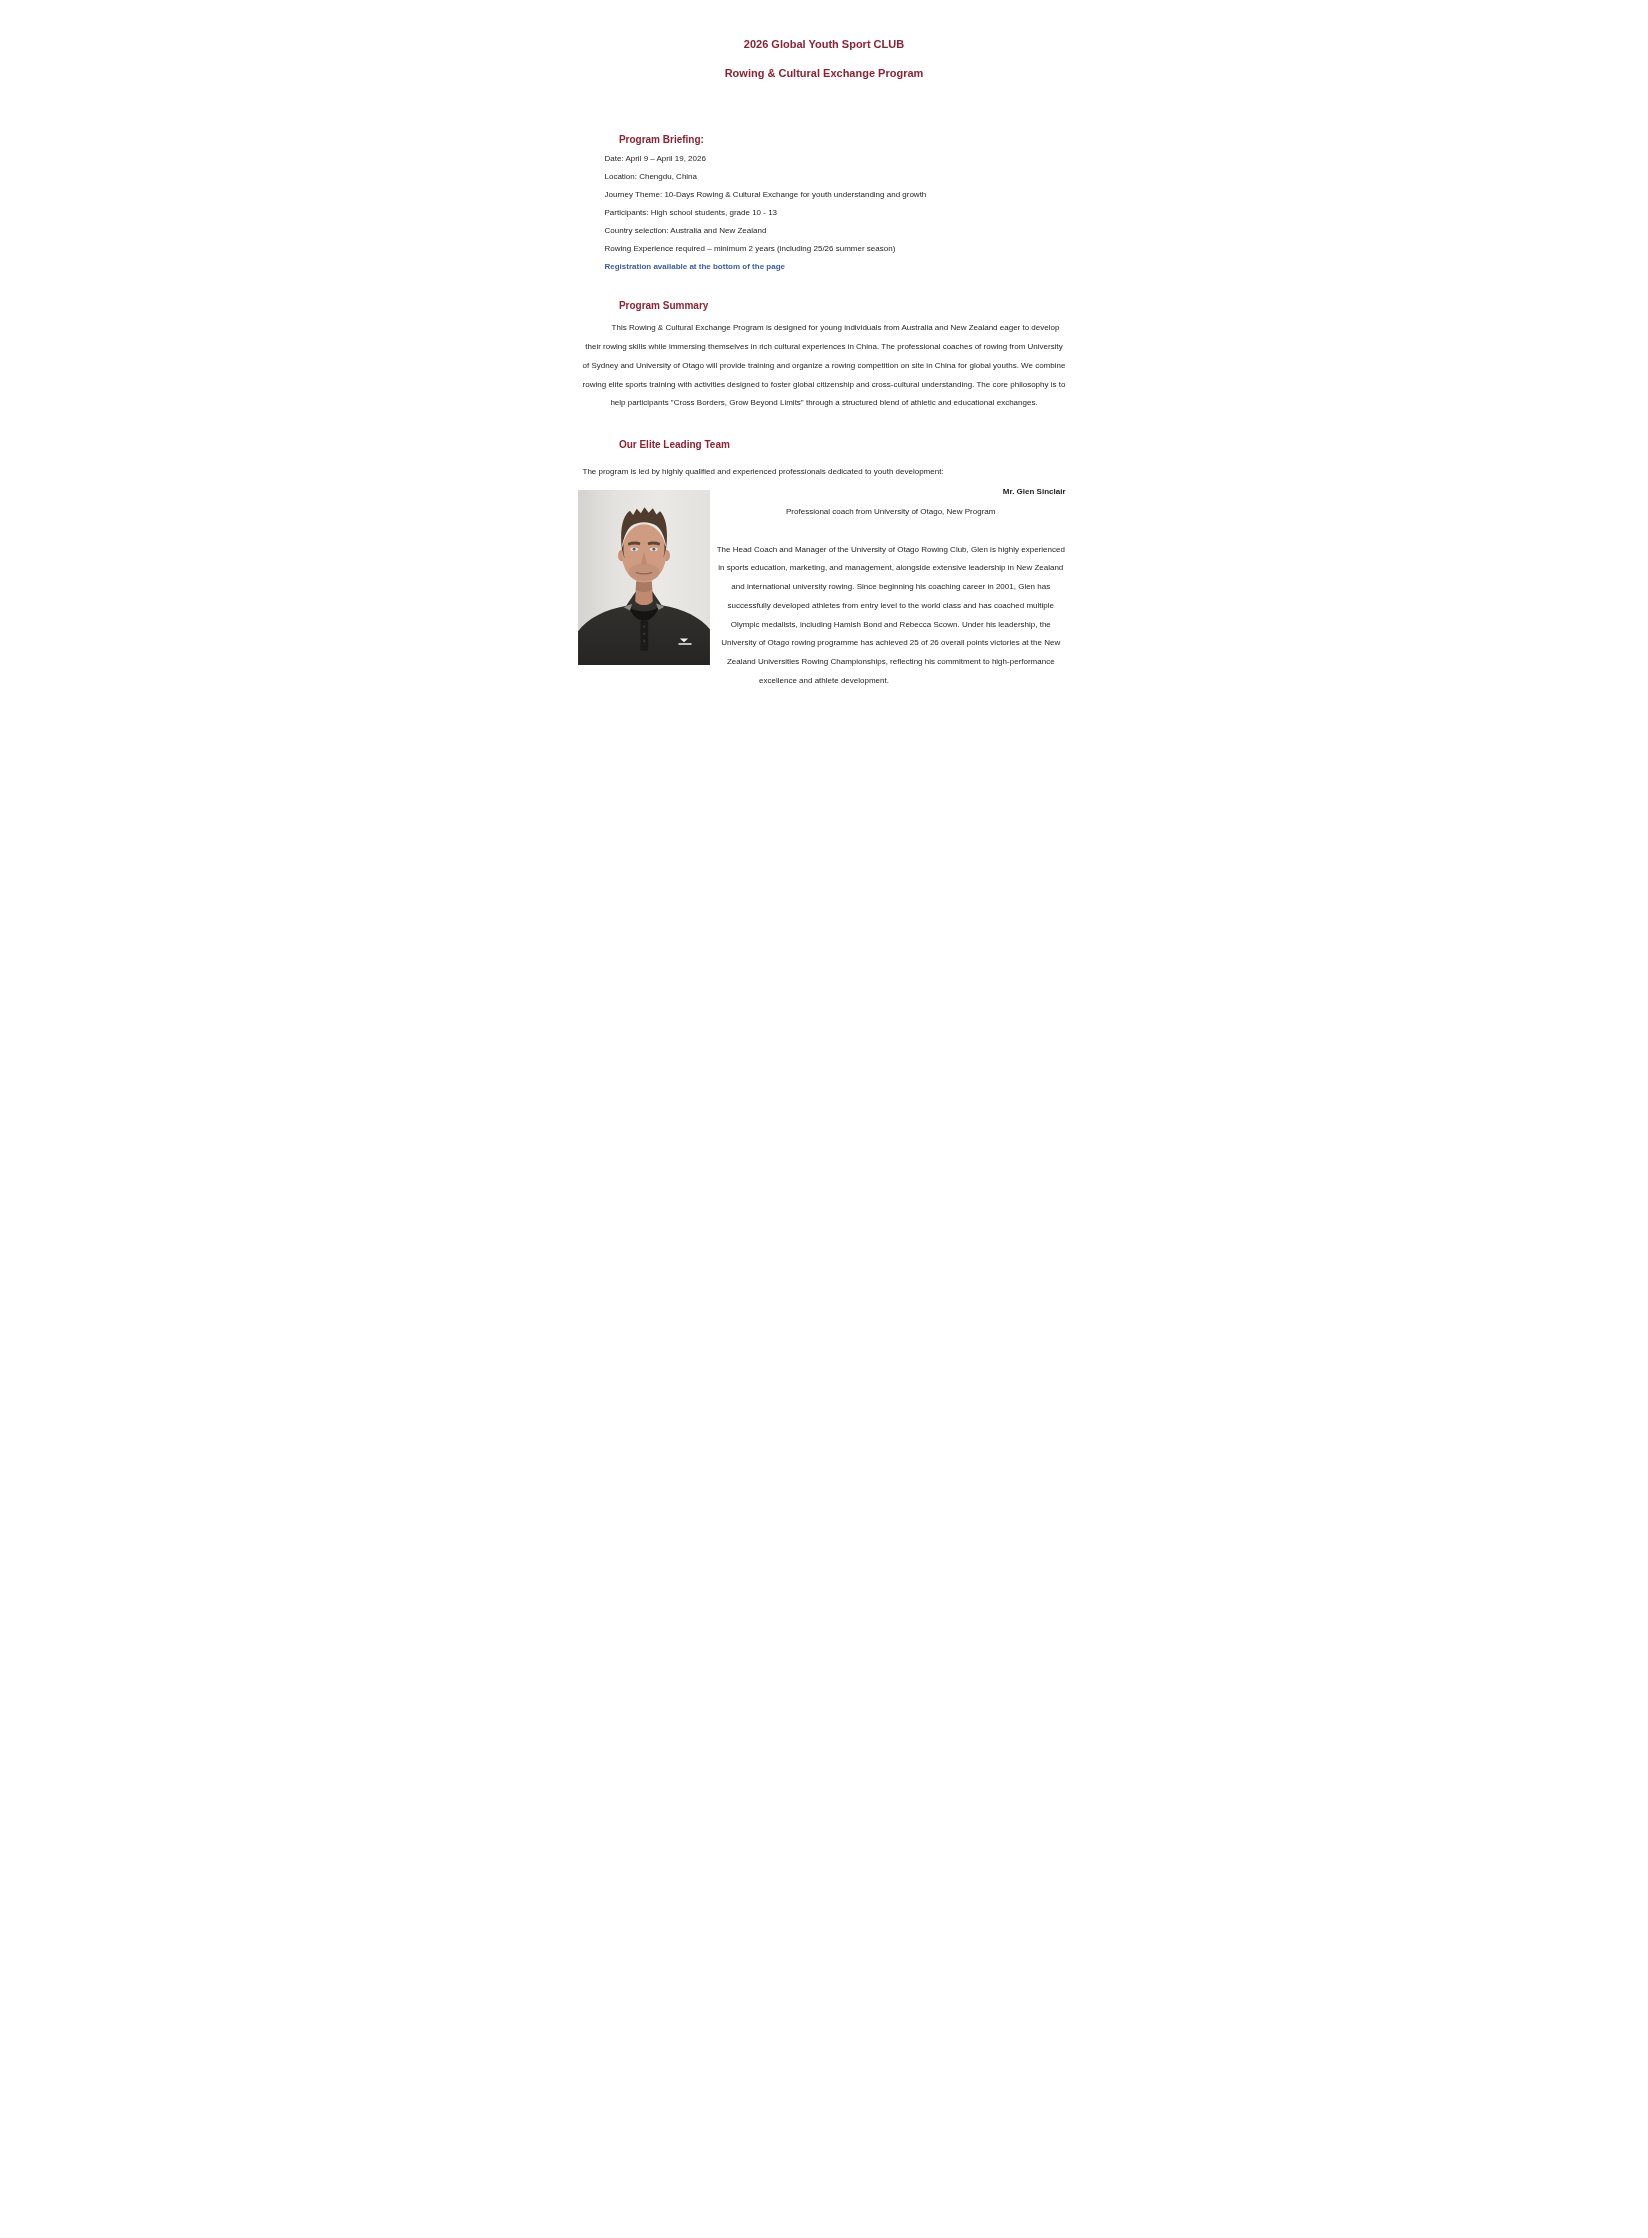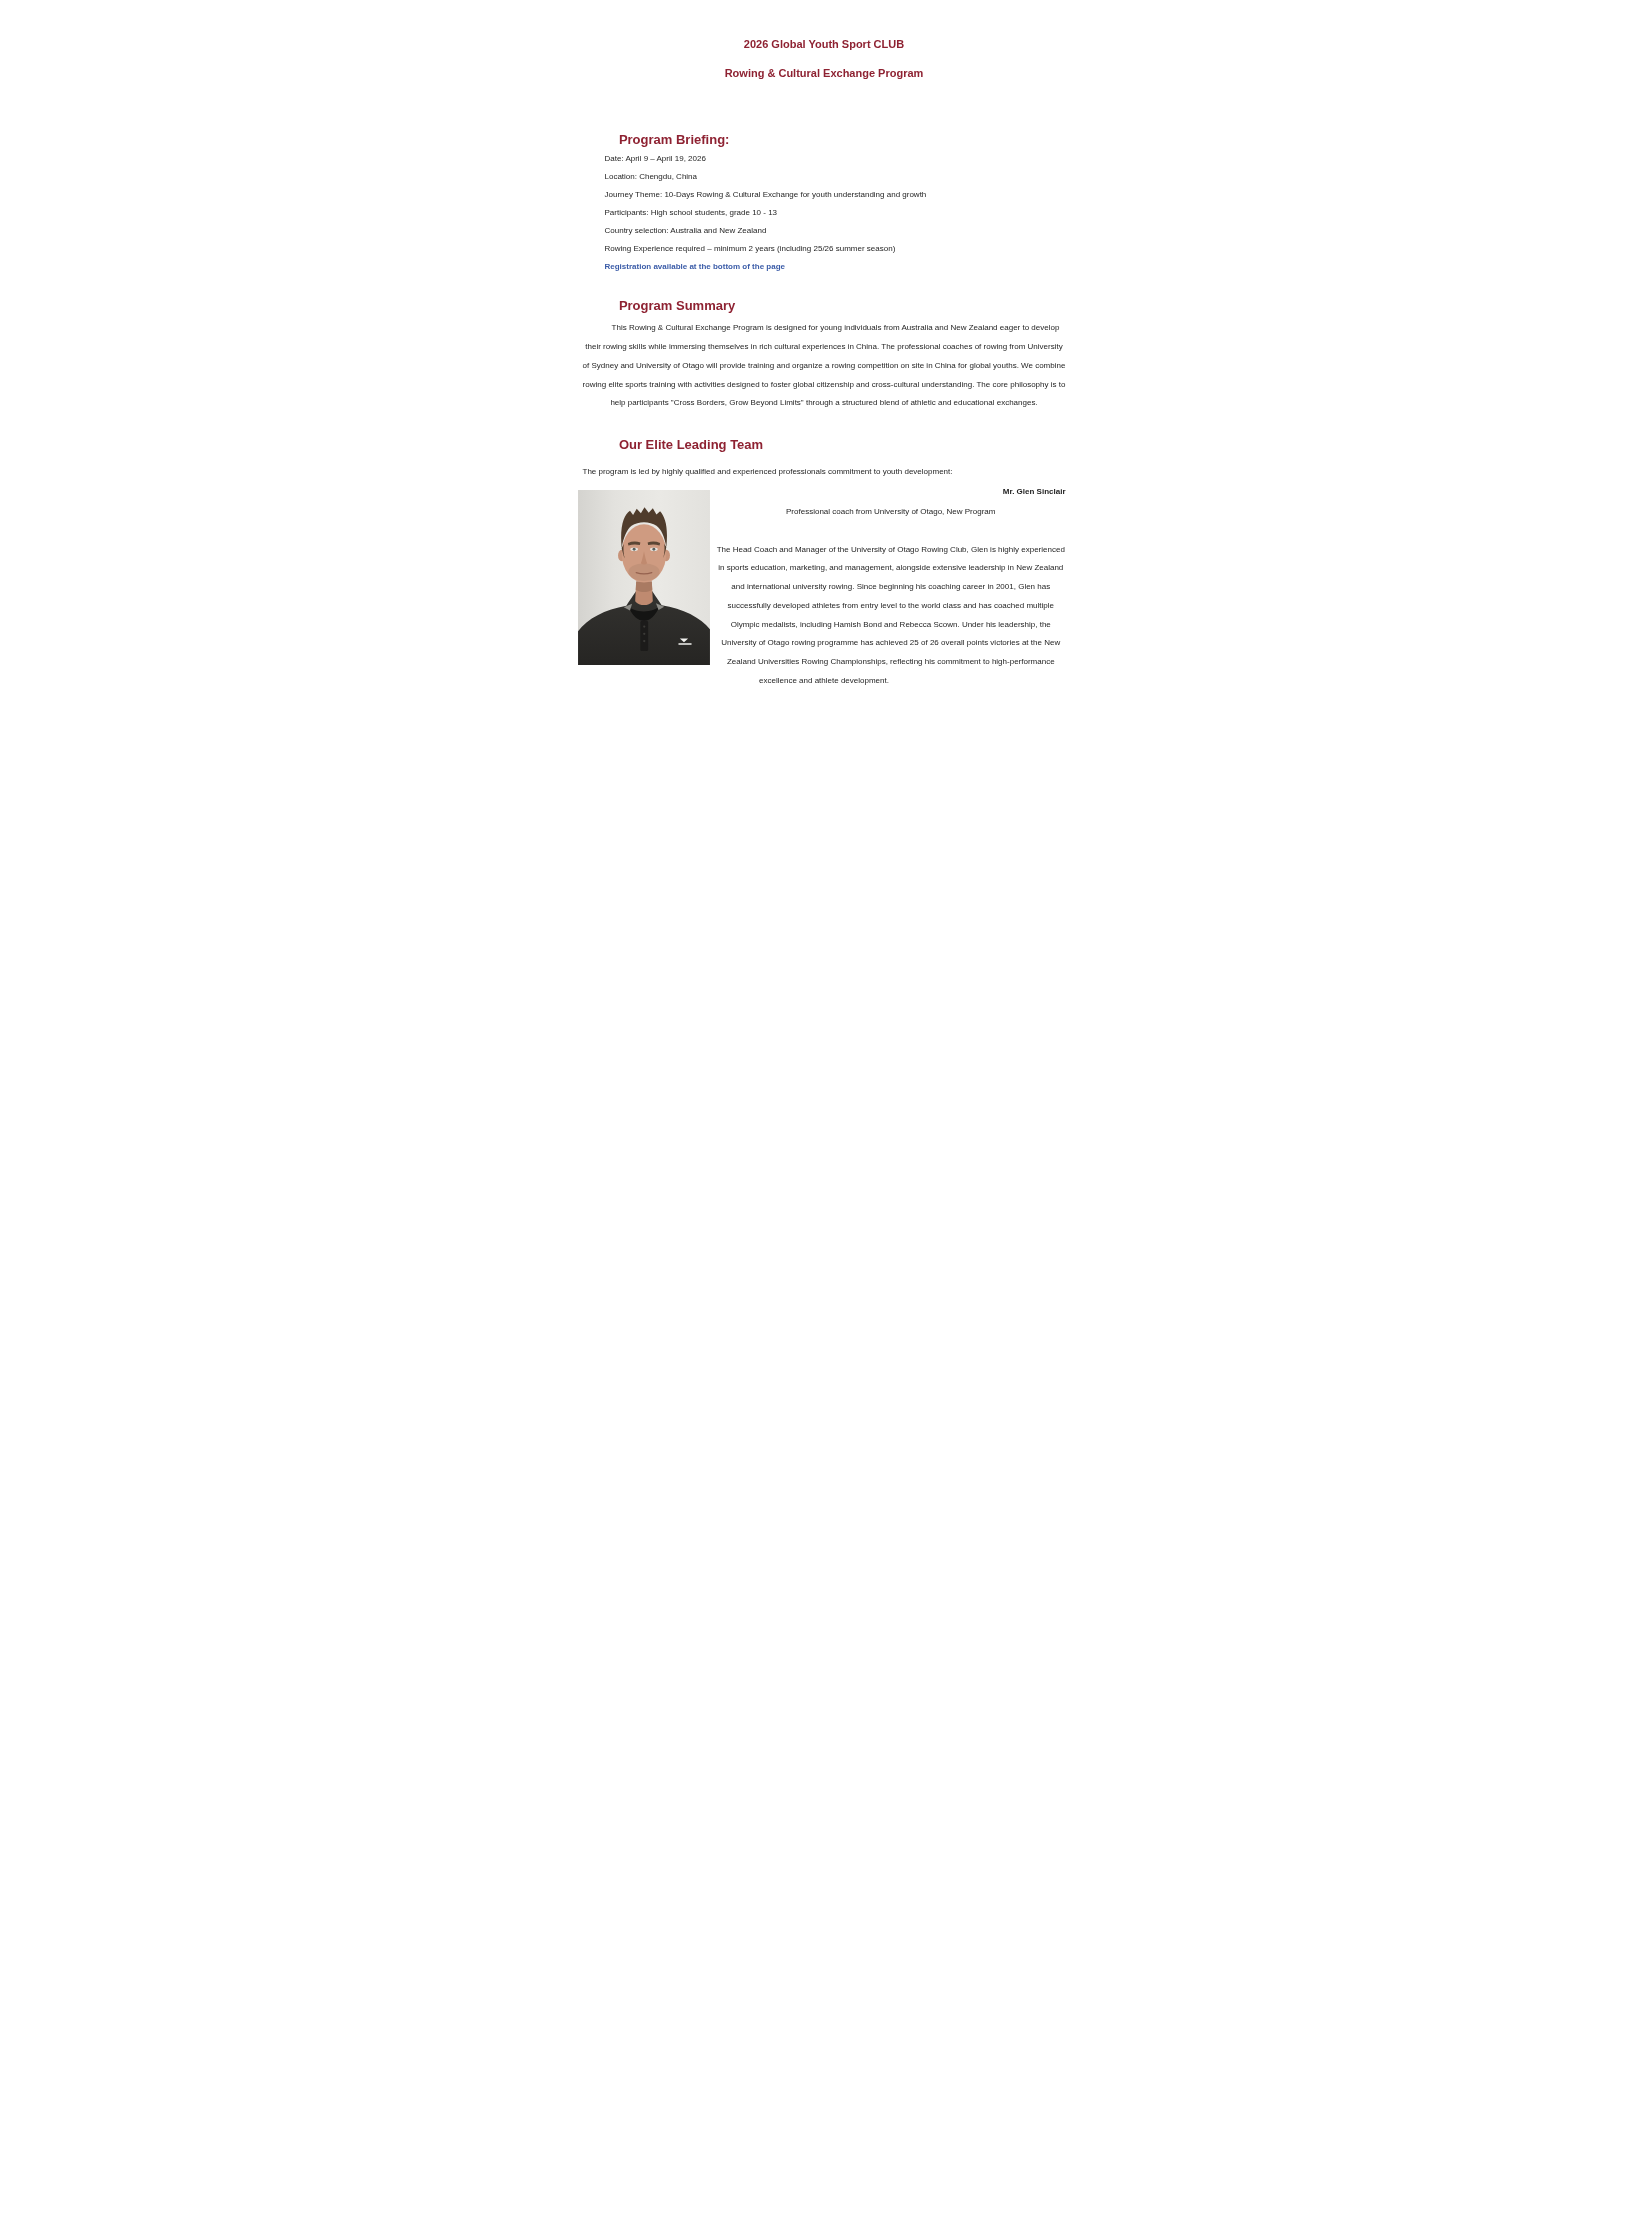--- a/index.html
+++ b/index.html
@@ -23,21 +23,21 @@
     text-align:center;
     color:var(--heading,#8E2232);
     font-weight:700;
     font-size:11px;
     line-height:13.5px;
   }
   .doc-title.second{margin-top:15.6px;}
   .section-heading{
     color:var(--heading,#8E2232);
     font-weight:700;
-    font-size:13px;
+    font-size:10px;
     line-height:14px;
     margin-left:25.4px;
     padding-left:11px;
   }
   .briefing-heading{margin-top:52px;}
   .briefing-list{margin-top:3.1px;margin-left:22px;}
   .briefing-line{
     font-size:8px;
     line-height:18px;
     white-space:nowrap;
@@ -104,21 +104,21 @@
     <div class="briefing-line">Participants: High school students, grade 10 - 13</div>
     <div class="briefing-line">Country selection: Australia and New Zealand</div>
     <div class="briefing-line">Rowing Experience required – minimum 2 years (including 25/26 summer season)</div>
     <div class="briefing-line registration">Registration available at the bottom of the page</div>
   </div>
 
   <div class="section-heading summary-heading">Program Summary</div>
   <p class="summary-paragraph">This Rowing &amp; Cultural Exchange Program is designed for young individuals from Australia and New Zealand eager to develop their rowing skills while immersing themselves in rich cultural experiences in China. The professional coaches of rowing from University of Sydney and University of Otago will provide training and organize a rowing competition on site in China for global youths. We combine rowing elite sports training with activities designed to foster global citizenship and cross-cultural understanding. The core philosophy is to help participants "Cross Borders, Grow Beyond Limits" through a structured blend of athletic and educational exchanges.</p>
 
   <div class="section-heading team-heading">Our Elite Leading Team</div>
-  <div class="team-intro">The program is led by highly qualified and experienced professionals commitment to youth development:</div>
+  <div class="team-intro">The program is led by highly qualified and experienced professionals dedicated to youth development:</div>
 
   <div class="bio-block">
 
     <div class="coach-photo">
       <svg viewBox="0 0 254 337" xmlns="http://www.w3.org/2000/svg">
         <defs>
           <linearGradient id="wall" x1="0" y1="0" x2="1" y2="0">
             <stop offset="0" stop-color="#d4d3cf"></stop>
             <stop offset="0.28" stop-color="#e3e2de"></stop>
             <stop offset="0.62" stop-color="#eae9e5"></stop>

